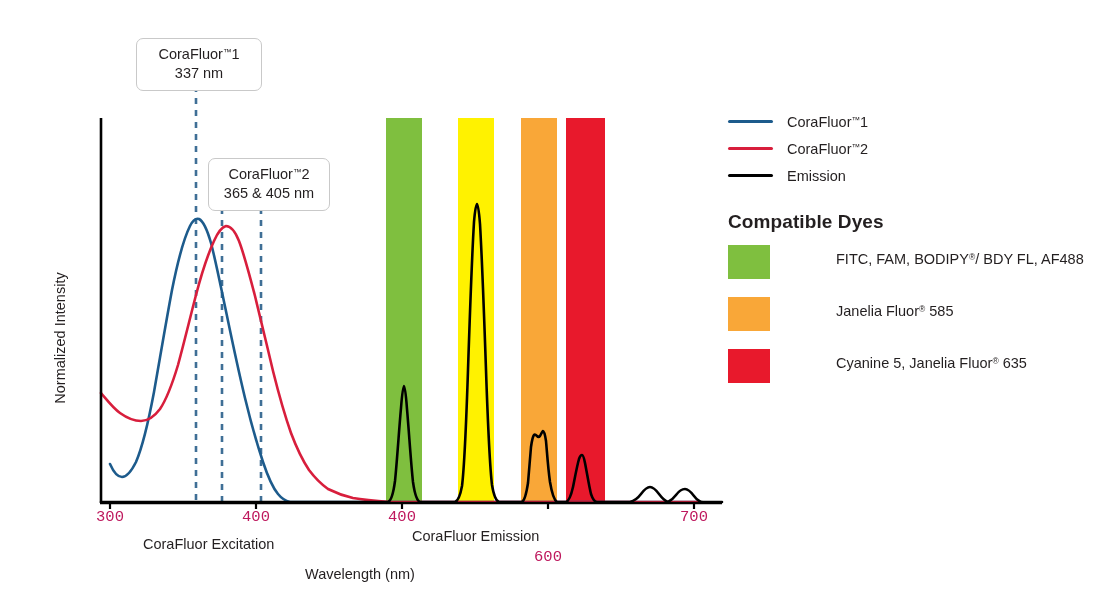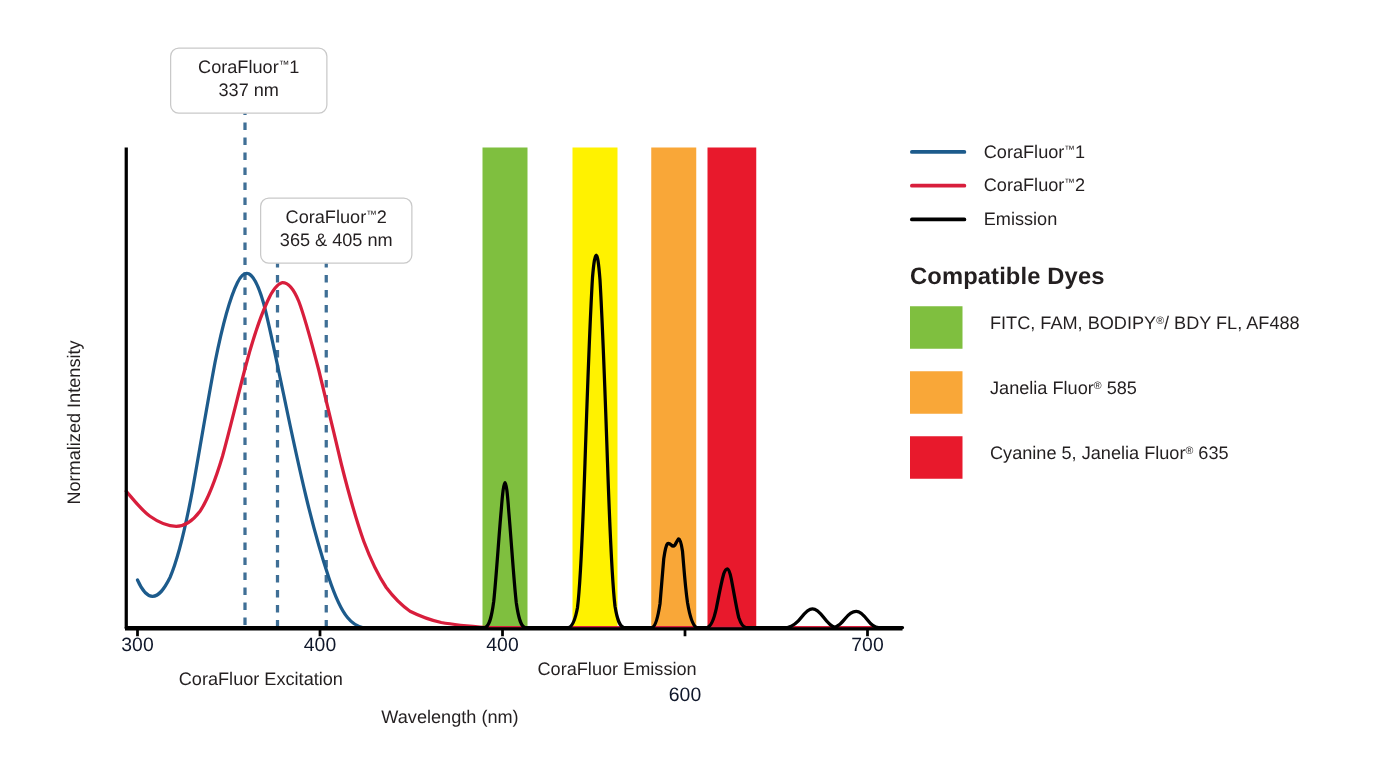--- a/index.html
+++ b/index.html
@@ -45,23 +45,24 @@
   .callout .ln { display: block; }
   .callout sup {
     font-size: 8.5px;
     vertical-align: 0.45em;
     letter-spacing: 0;
   }
   
   .axis-tick {
     position: absolute;
     font-size: 15.5px;
-    color: #0f172a;
+    color: #be185d;
     text-align: center;
     width: 60px;
+    font-family: Liberation Mono, monospace;
   }
   .axis-sub {
     position: absolute;
     font-size: 14.5px;
     color: #231f20;
     text-align: center;
     white-space: nowrap;
   }
   #xaxis-title {
     position: absolute;
@@ -116,20 +117,21 @@
     font-size: 19px;
     font-weight: bold;
     color: #231f20;
     letter-spacing: 0.1px;
   }
   .dye-row {
     display: flex;
     align-items: flex-start;
     margin-top: 8px;
     min-height: 44px;
+    gap: 44px;
   }
   .dye-swatch {
     width: 42px;
     height: 34px;
     flex: 0 0 42px;
     margin-top: 2px;
   }
   .dye-label {
     margin-left: 22px;
     font-size: 14.5px;
@@ -233,21 +235,21 @@
     <span class="ln">365 &amp; 405 nm</span>
   </div>
 
   <div class="axis-tick" style="left:80px;  top:508px;">300</div>
   <div class="axis-tick" style="left:226px; top:508px;">400</div>
   <div class="axis-tick" style="left:372px; top:508px;">400</div>
   <div class="axis-tick" style="left:518px; top:508px;margin-top:40px;">600</div>
   <div class="axis-tick" style="left:664px; top:508px;">700</div>
 
   <div class="axis-sub" style="left:143px; top:536px;">CoraFluor Excitation</div>
-  <div class="axis-sub" style="left:430px; top:528px;">CoraFluor Emission</div>
+  <div class="axis-sub" style="left:412px; top:528px;">CoraFluor Emission</div>
 
   <div id="xaxis-title">Wavelength (nm)</div>
   <div id="yaxis-title">Normalized Intensity</div>
 
   <div id="legend">
 
     <div class="series-row">
       <span class="series-swatch" style="background:#1d5b8c;"></span>
       <span class="series-label"><span>CoraFluor</span><sup>™</sup><span>1</span></span>
     </div>

